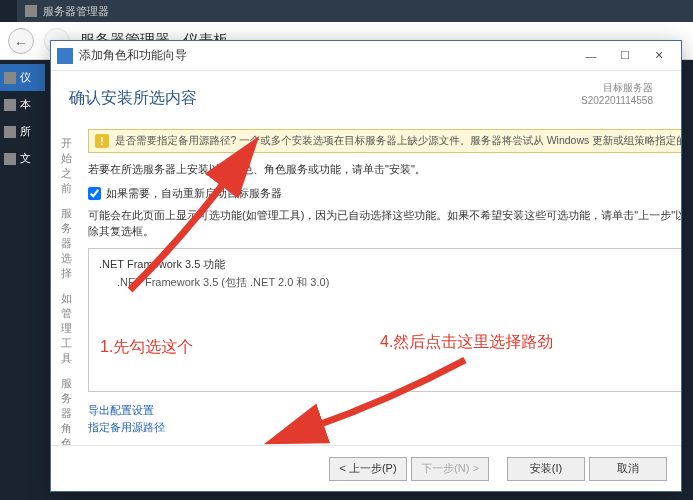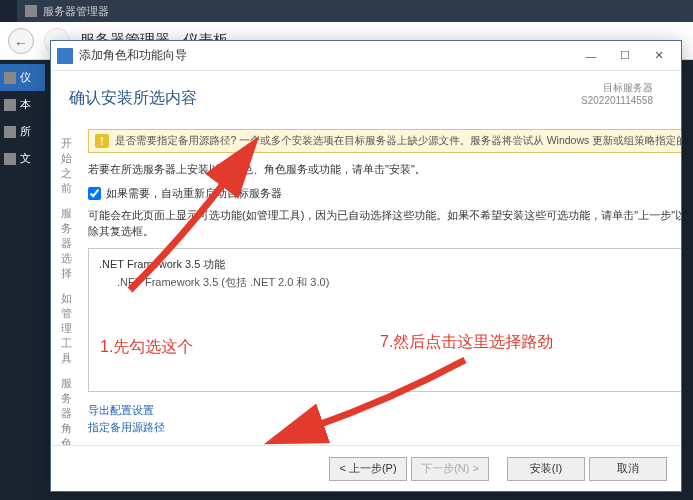--- a/index.html
+++ b/index.html
@@ -161,13 +161,13 @@
 <div class="arrow" style="left:290px; top:350px;">
   <svg width="190" height="100">
       <defs>
         <marker id="ah2" markerWidth="10" markerHeight="10" refX="2" refY="3" orient="auto">
           <path d="M0,0 L0,6 L9,3 z" fill="#e23b2e"></path>
         </marker>
       </defs>
   <path d="M175,10 Q100,50 20,78" stroke="#e23b2e" stroke-width="7" fill="none" marker-end="url(#ah2)"></path>
     </svg>
 </div>
-<div class="anno-text" style="left:380px; top:332px;">7.然后点击这里选择路劲</div>
+<div class="anno-text" style="left:380px; top:332px;">4.然后点击这里选择路劲</div>
 
 </body></html>

